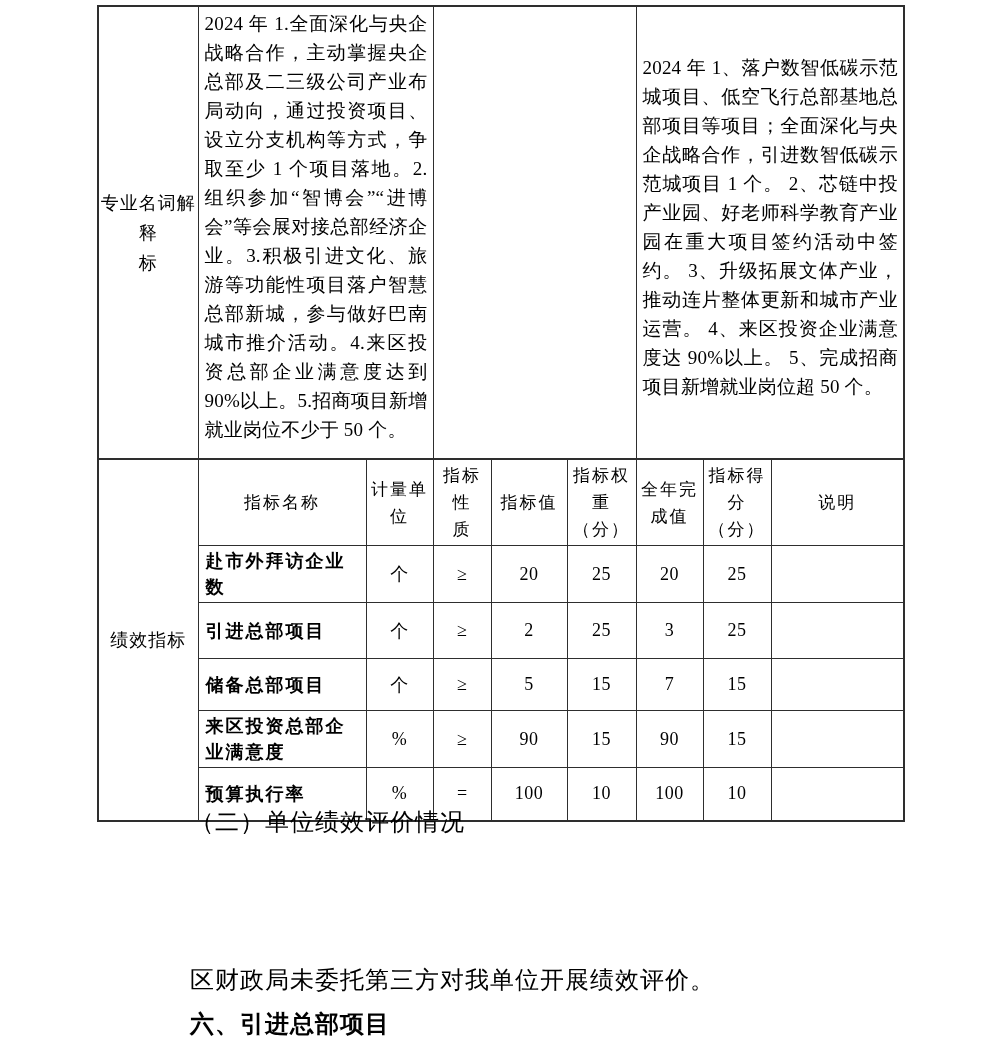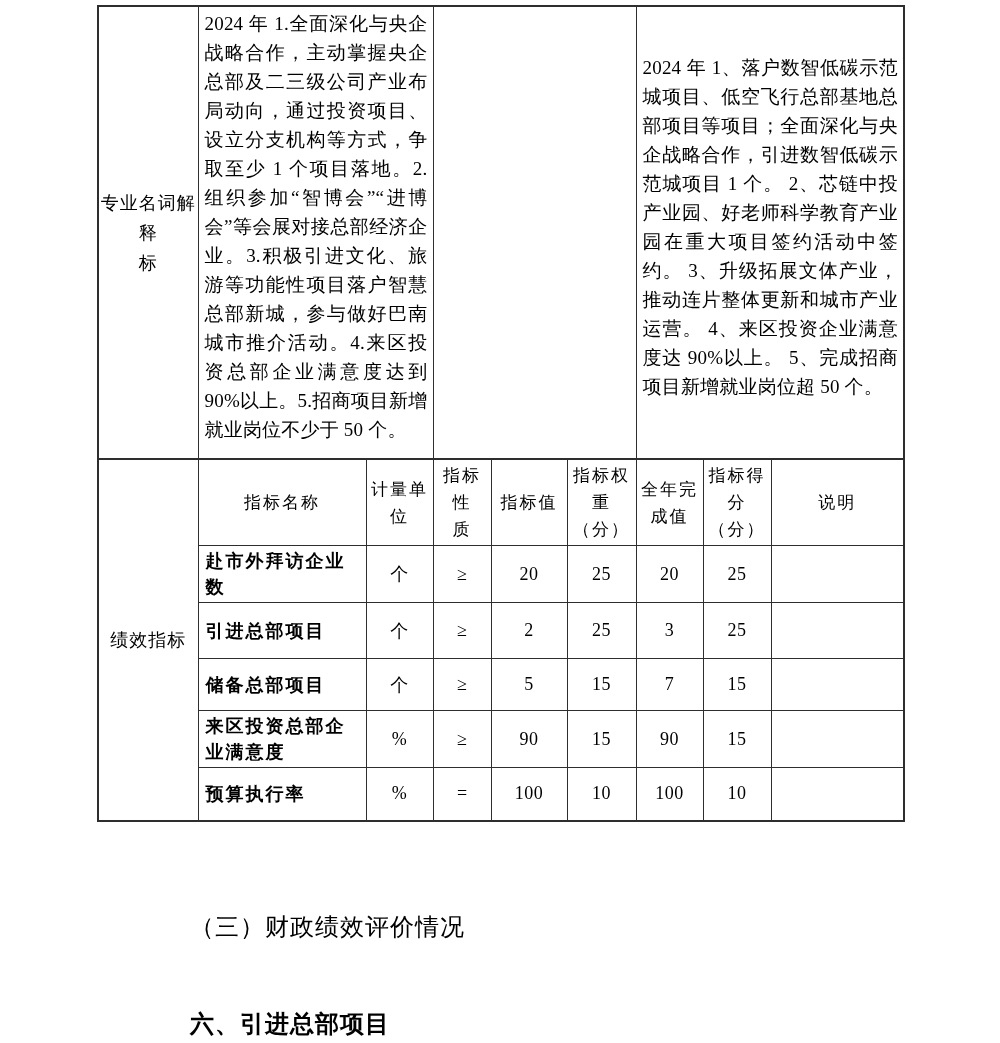--- a/index.html
+++ b/index.html
@@ -174,16 +174,17 @@
       <td class="sym">=</td>
       <td class="num">100</td>
       <td class="num">10</td>
       <td class="num">100</td>
       <td class="num">10</td>
       <td class="num"></td>
     </tr>
   </tbody>
     </table>
 
-  <div class="sect" style="top:911px">（三）财政绩效评价情况</div>
+  <div class="sect" style="top:806px">（二）单位绩效评价情况</div>
+  <div class="sect" style="top:964px">区财政局未委托第三方对我单位开展绩效评价。</div>
   <div class="sect bold-sans" style="top:1008px">六、引进总部项目</div>
 
 </div>
 
 </body></html>

